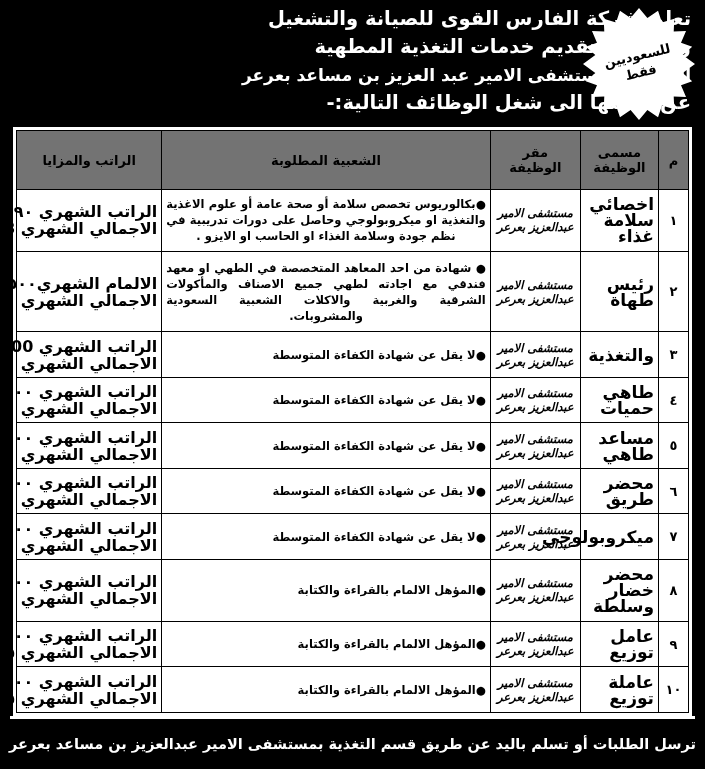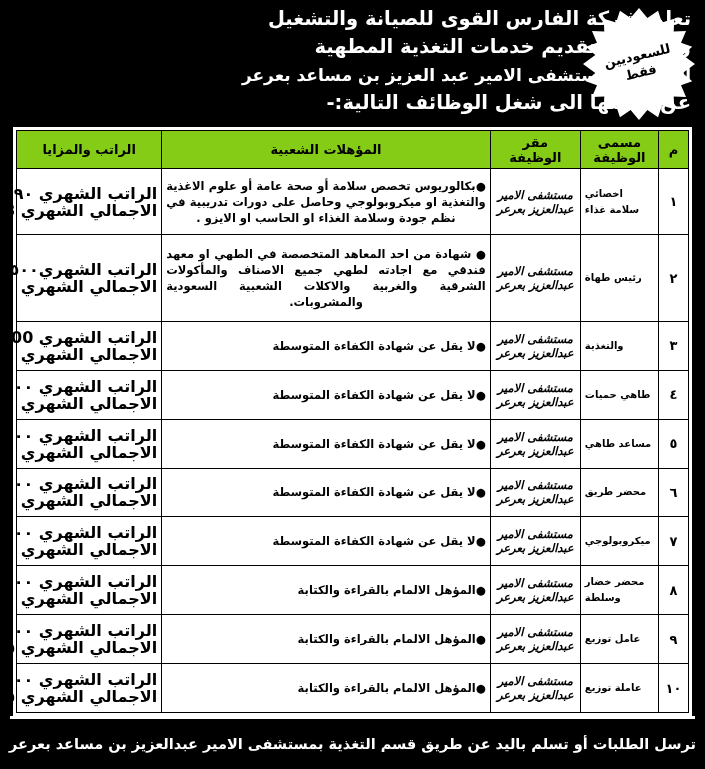--- a/index.html
+++ b/index.html
@@ -111,39 +111,39 @@
   table.jobs th, table.jobs td {
     border: 1.5px solid #000000;
     font-family: "DejaVu Sans", "Liberation Sans", sans-serif;
     font-weight: bold;
     color: #000000;
     padding: 2px 4px;
     vertical-align: middle;
     box-sizing: border-box;
   }
   table.jobs thead th {
-    background: #84cc16;
+    background: #737373;
     font-size: 13px;
     line-height: 15px;
     text-align: center;
-    height: 38px;
+    height: 59px;
   }
   col.c-num     { width: 30px; }
   col.c-title   { width: 78px; }
   col.c-loc     { width: 90px; }
   col.c-qual    { width: 328px; }
   col.c-salary  { width: 145px; }
 
   td.num {
     text-align: center;
     font-size: 13px;
   }
   td.title {
-    text-align: left;
-    font-size: 10px;
+    text-align: right;
+    font-size: 17px;
     line-height: 16px;
   }
   td.loc {
     text-align: center;
     font-size: 11.5px;
     line-height: 14px;
     font-style: italic;
   }
   td.qual {
     text-align: right;
@@ -224,21 +224,21 @@
         <col class="c-salary">
       </colgroup>
       <thead>
         <tr>
           <th>م</th>
           <th>
             <div>مسمى</div>
             <div>الوظيفة</div>
           </th>
           <th>مقر الوظيفة</th>
-          <th>المؤهلات الشعبية</th>
+          <th>الشعبية المطلوبة</th>
           <th>الراتب والمزايا</th>
         </tr>
       </thead>
       <tbody id="table-body">
           <tr>
             <td class="num">١</td>
             <td class="title">
               <div>اخصائي</div>
               <div>سلامة غذاء</div>
             </td>
@@ -256,21 +256,21 @@
             <td class="num">٢</td>
             <td class="title">
               <div>رئيس طهاة</div>
             </td>
             <td class="loc">
               <div>مستشفى الامير</div>
               <div>عبدالعزيز بعرعر</div>
             </td>
             <td class="qual long">● شهادة من احد المعاهد المتخصصة في الطهي او معهد فندقي مع اجادته لطهي جميع الاصناف والمأكولات الشرقية والغربية والاكلات الشعبية السعودية والمشروبات.</td>
             <td class="salary">
-              <div class="sal-line">الراتب الشهري٥٥٠٠</div>
+              <div class="sal-line">الالمام الشهري٥٥٠٠</div>
               <div class="sal-line">الاجمالي الشهري ٥٣٥٠</div>
             </td>
           </tr>
           <tr>
             <td class="num">٣</td>
             <td class="title">
               <div>والتغذية</div>
             </td>
             <td class="loc">
               <div>مستشفى الامير</div>

